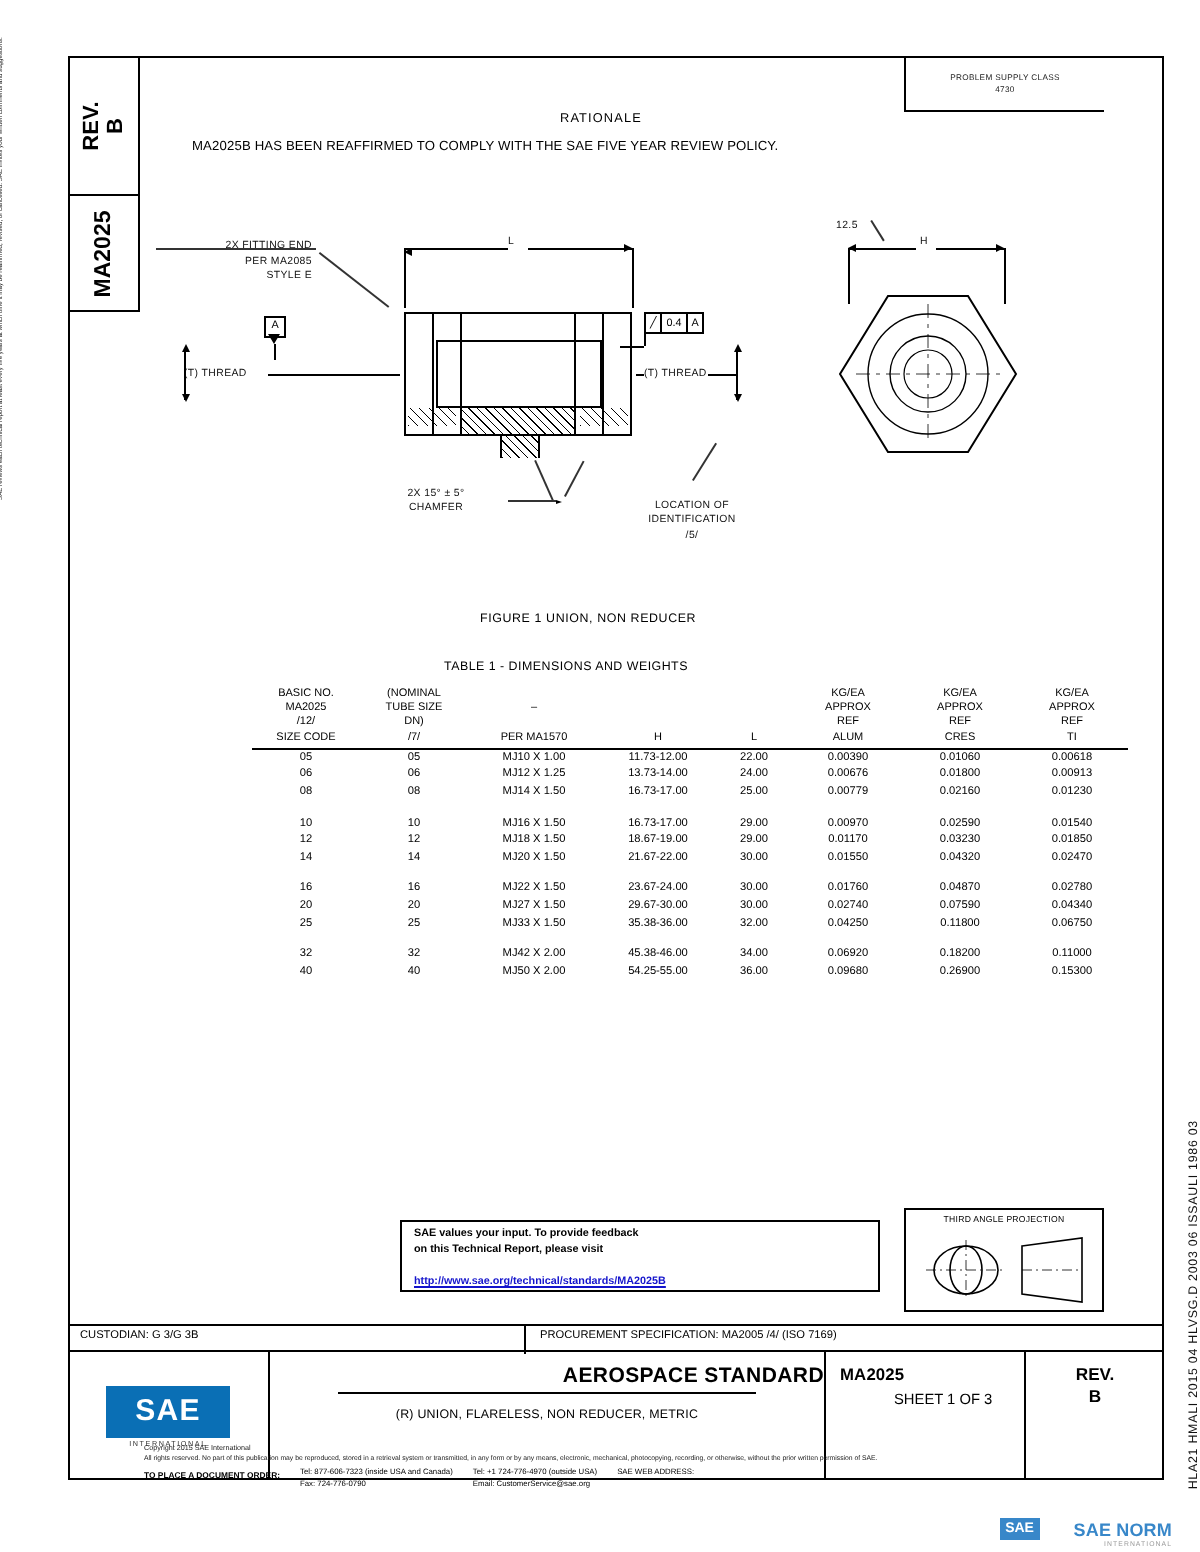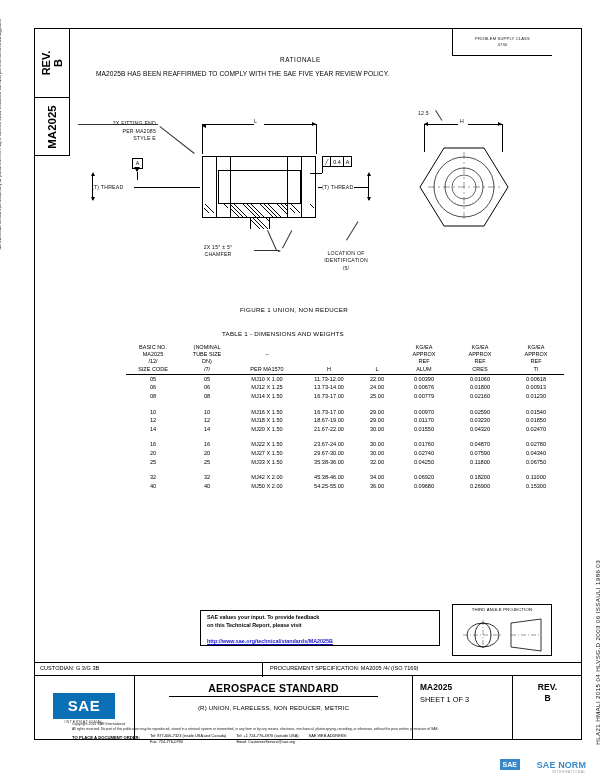--- a/index.html
+++ b/index.html
@@ -72,25 +72,25 @@
   .tb .row1{position:absolute;left:0;top:0;right:0;height:14px;border-top:1.3px solid #000;border-bottom:1.3px solid #000;box-sizing:border-box;}
   .custodian{position:absolute;left:6px;top:2px;font-size:5.6px;}
   .procspec{position:absolute;left:236px;top:2px;font-size:5.6px;}
   .vdiv{position:absolute;background:#000;width:1.3px;}
 
   .tb .row2{position:absolute;left:0;top:14px;right:0;bottom:0;}
   .cell-logo{position:absolute;left:0;top:0;width:100px;height:100%;display:flex;align-items:center;justify-content:center;}
   .cell-title{position:absolute;left:100px;top:0;width:278px;height:100%;border-left:1.3px solid #000;box-sizing:border-box;}
   .cell-no{position:absolute;left:378px;top:0;width:100px;height:100%;border-left:1.3px solid #000;box-sizing:border-box;padding:6px 0 0 7px;}
   .cell-rev{position:absolute;left:478px;top:0;right:0;height:100%;border-left:1.3px solid #000;box-sizing:border-box;text-align:center;padding-top:6px;}
-  .as-title{position:absolute;left:0;right:0;top:6px;text-align:center;font-size:10.5px;font-weight:bold;letter-spacing:.02em;}
+  .as-title{position:absolute;left:0;right:0;top:6px;text-align:right;font-size:10.5px;font-weight:bold;letter-spacing:.02em;}
   .as-rule{position:absolute;left:34px;right:34px;top:20px;height:1.1px;background:#000;}
   .as-sub{position:absolute;left:0;right:0;top:28px;text-align:center;font-size:6.2px;letter-spacing:.02em;}
   .mano{font-size:8.4px;font-weight:bold;letter-spacing:.01em;}
-  .shno{font-size:7.4px;margin-top:3px;}
+  .shno{font-size:7.4px;margin-top:3px;margin-left:27px;}
   .revw{font-size:8.6px;font-weight:bold;line-height:11px;}
 
   
   .sae-logo{width:62px;height:26px;background:#0a6fb5;display:flex;align-items:center;justify-content:center;}
   .sae-logo span{color:#fff;font-size:15px;font-weight:bold;letter-spacing:.04em;font-family:"Liberation Sans",sans-serif;}
   .sae-intl{font-size:3.6px;letter-spacing:.22em;color:#333;margin-top:1px;text-align:center;}
 
   
   .foot{position:absolute;left:72px;top:722px;width:500px;}
   .foot .c1{font-size:3.6px;line-height:5px;color:#222;}

